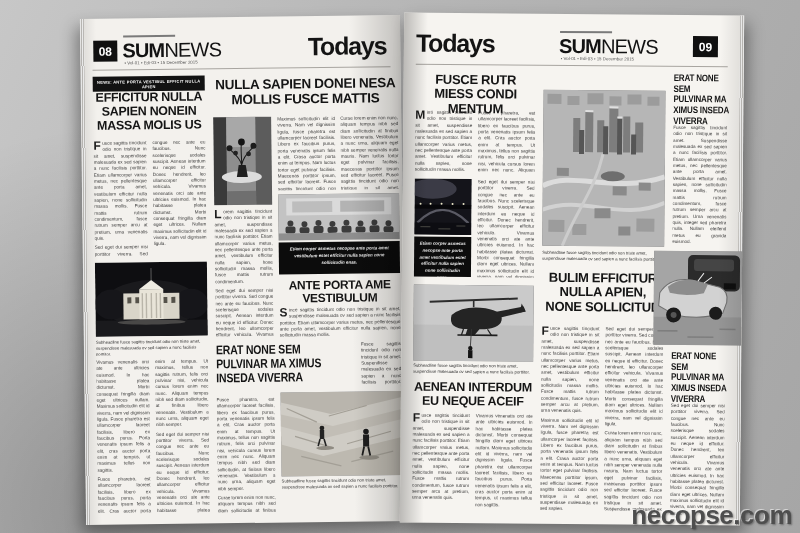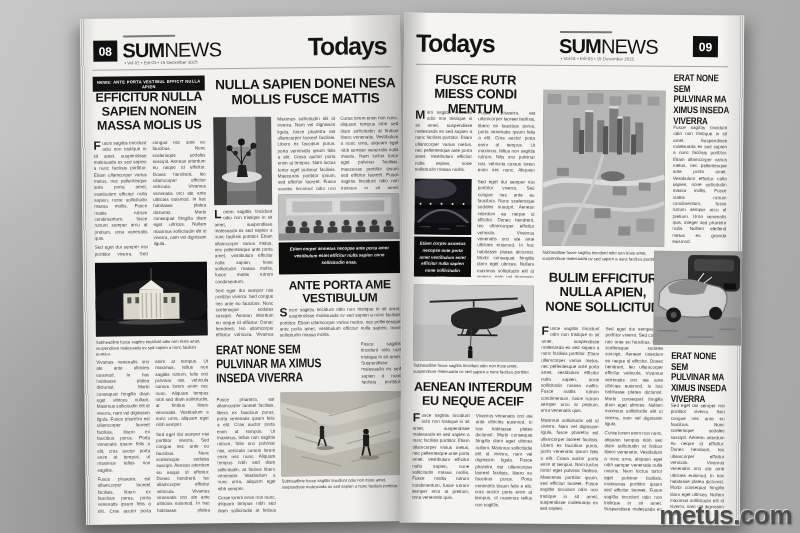--- a/index.html
+++ b/index.html
@@ -356,13 +356,13 @@
     <div class="abs" style="left:270px;top:336px;width:56px;">
       <div class="cond" style="font-size:9.5px;">ERAT NONE SEM PULVINAR MA XIMUS INSEDA VIVERRA</div>
     </div>
     <div class="abs bodytext" style="left:270px;top:388px;width:54px;height:112px;">
       <p>Sed eget dui semper nisi porttitor viverra. Sed congue nec ante eu faucibus. Nunc scelerisque sodales suscipit. Aenean interdum eu neque id efficitur. Donec hendrerit, leo ullamcorper efficitur vehicula. Vivamus venenatis orci ate ante ultricies euismod. In hac habitasse platea dictumst. Morbi consequat fringilla diam eget ultrices. Nullam maximus sollicitudin elit id viverra, nam vel dignissim ligula.</p>
 
     </div>
   </div>
 </div>
 
-<div class="watermark">metus.com</div>
+<div class="watermark">necopse.com</div>
 
 </body></html>

